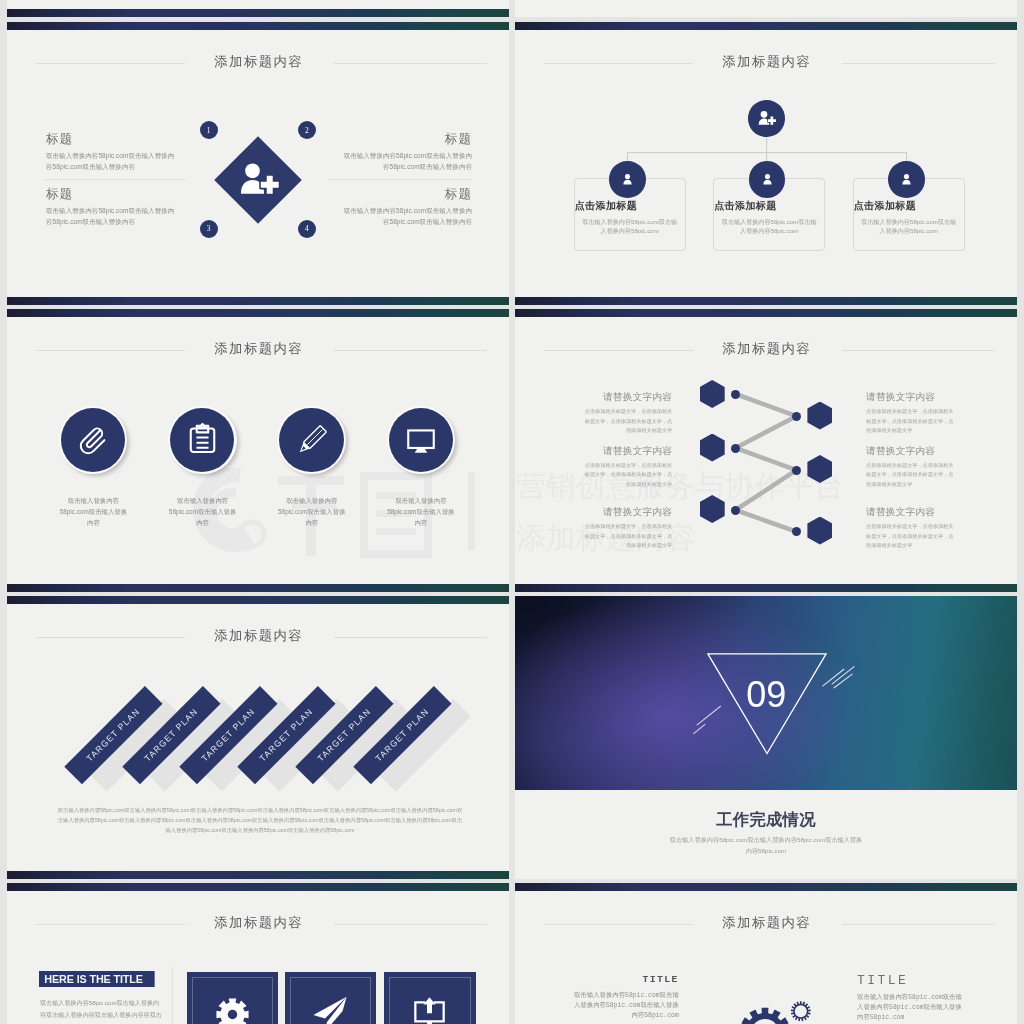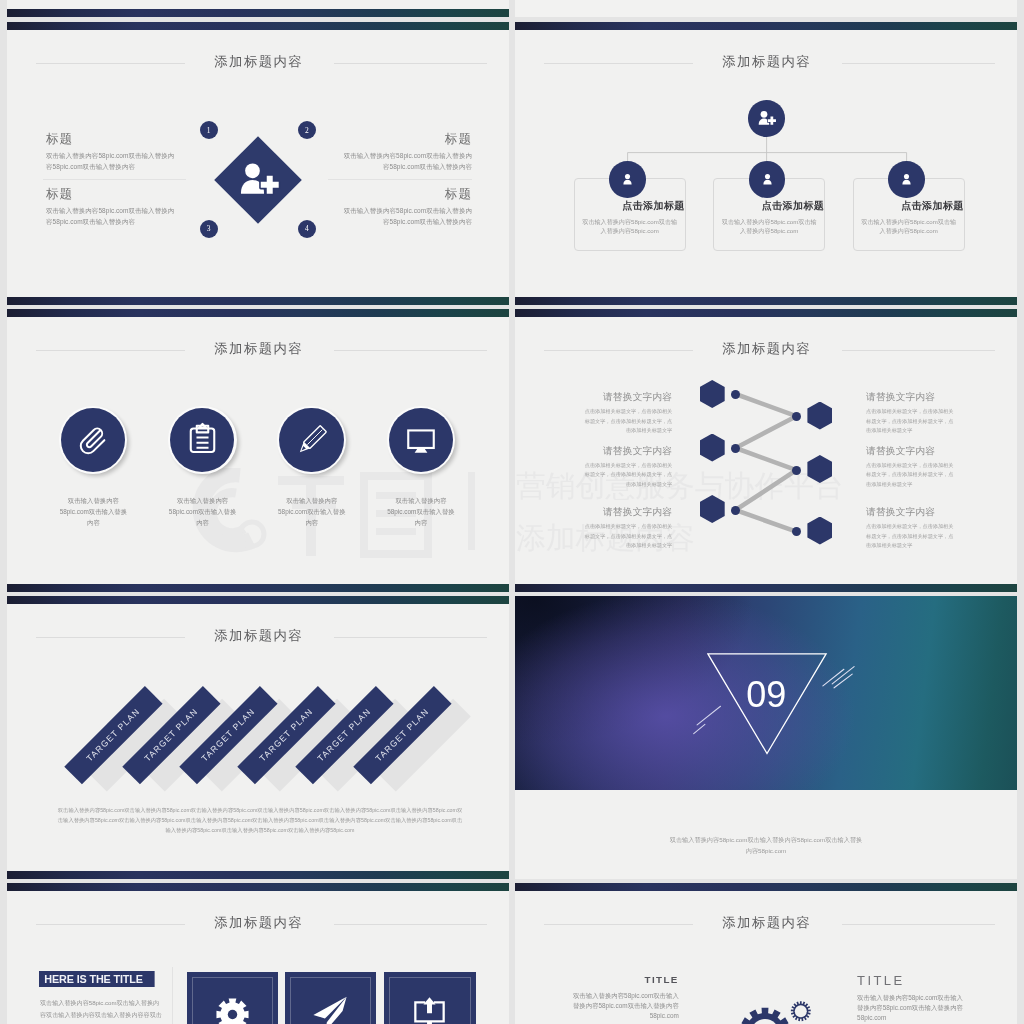--- a/index.html
+++ b/index.html
@@ -38,21 +38,21 @@
        font-family:"Liberation Serif",serif;}
 
   
   .s2lines{position:absolute;left:0;top:0;}
   .s2root{position:absolute;left:233.3px;top:78.3px;width:36.6px;height:36.6px;border-radius:50%;
        background:#2c3769;display:flex;align-items:center;justify-content:center;}
   .s2node{position:absolute;top:139.4px;width:36.5px;height:36.5px;border-radius:50%;
        background:#2c3769;display:flex;align-items:center;justify-content:center;z-index:2;}
   .s2card{position:absolute;top:155.8px;width:110px;height:71px;border:1px solid #d8d8d8;
        border-radius:4px;}
-  .s2ct{position:absolute;left:0;width:110px;top:20px;text-align:right;font-size:10px;
+  .s2ct{position:absolute;left:0;width:110px;top:20px;text-align:left;font-size:10px;
        font-weight:700;color:#3b3b3f;letter-spacing:0.4px;}
   .s2cb{position:absolute;left:5px;width:100px;top:38px;text-align:center;font-size:6.1px;
        color:#9a9a9a;line-height:9.6px;}
 
   
   .s3item{position:absolute;top:96.5px;width:84px;}
   .s3ring{position:relative;left:8px;width:68.5px;height:68.5px;border-radius:50%;
        background:#fbfbfb;box-shadow:3px 3px 4px -1px rgba(0,0,0,0.22);}
   .s3circ{position:absolute;left:2.2px;top:2.2px;width:64.1px;height:64.1px;border-radius:50%;
        background:#2c3769;display:flex;align-items:center;justify-content:center;}
@@ -102,21 +102,21 @@
        display:flex;align-items:center;padding-left:5.7px;box-sizing:border-box;}
   .s7body{position:absolute;left:33px;top:114px;width:124px;font-size:6.1px;color:#909090;
        line-height:12.4px;}
   .s7vdiv{position:absolute;left:165px;top:84px;width:1px;height:122px;background:#e2e2e2;}
   .s7tile{position:absolute;top:88.6px;width:91.4px;height:85px;background:#2c3769;
        display:flex;align-items:center;justify-content:center;}
   .s7tile:after{content:"";position:absolute;left:5px;top:5px;right:5px;bottom:5px;
        border:1px solid rgba(255,255,255,0.25);}
 
   
-  .s8col{position:absolute;top:78px;width:108.6px;}
+  .s8col{position:absolute;top:78px;width:108.6px;font-family:Liberation Mono, monospace;}
   .s8h{font-size:9.8px;color:#54545a;letter-spacing:1.4px;font-weight:700;line-height:12px;}
   .s8h.light{font-weight:400;color:#717175;letter-spacing:2.4px;font-size:13px;line-height:15px;}
   .s8b{font-size:6.4px;color:#8f8f8f;line-height:10.2px;margin-top:5px;}
 </style>
 </head>
 <body>
 
 <div class="page">
   <div class="slidebg" style="left:7px;top:-266px;"></div>
   <div class="slidebg" style="left:515px;top:-266px;"></div>
@@ -421,20 +421,21 @@
         <line x1="307.9" y1="89.9" x2="328.9" y2="73.3"></line>
         <line x1="317.2" y1="87.9" x2="339.1" y2="70.6"></line>
         <line x1="319.1" y1="91.8" x2="337.2" y2="78.1"></line>
       </g>
       <g stroke="#d3d4ec" stroke-width="1.1" stroke-linecap="round">
         <line x1="182.1" y1="128.9" x2="205.5" y2="110.3"></line>
         <line x1="178.7" y1="137.7" x2="189.9" y2="128.4"></line>
       </g>
     </svg>
     <div class="s6num">09</div>
+    <div class="s6h">工作完成情况</div>
     <div class="s6b">双击输入替换内容58pic.com双击输入替换内容58pic.com双击输入替换内容58pic.com</div>
   </div>
 
   <div class="slide" id="sl7" style="left:7px;top:883px;">
     <div class="bar top"></div>
 
     <div class="rule l"></div>
     <div class="rule r"></div>
     <div class="sec-title">添加标题内容</div>
 

